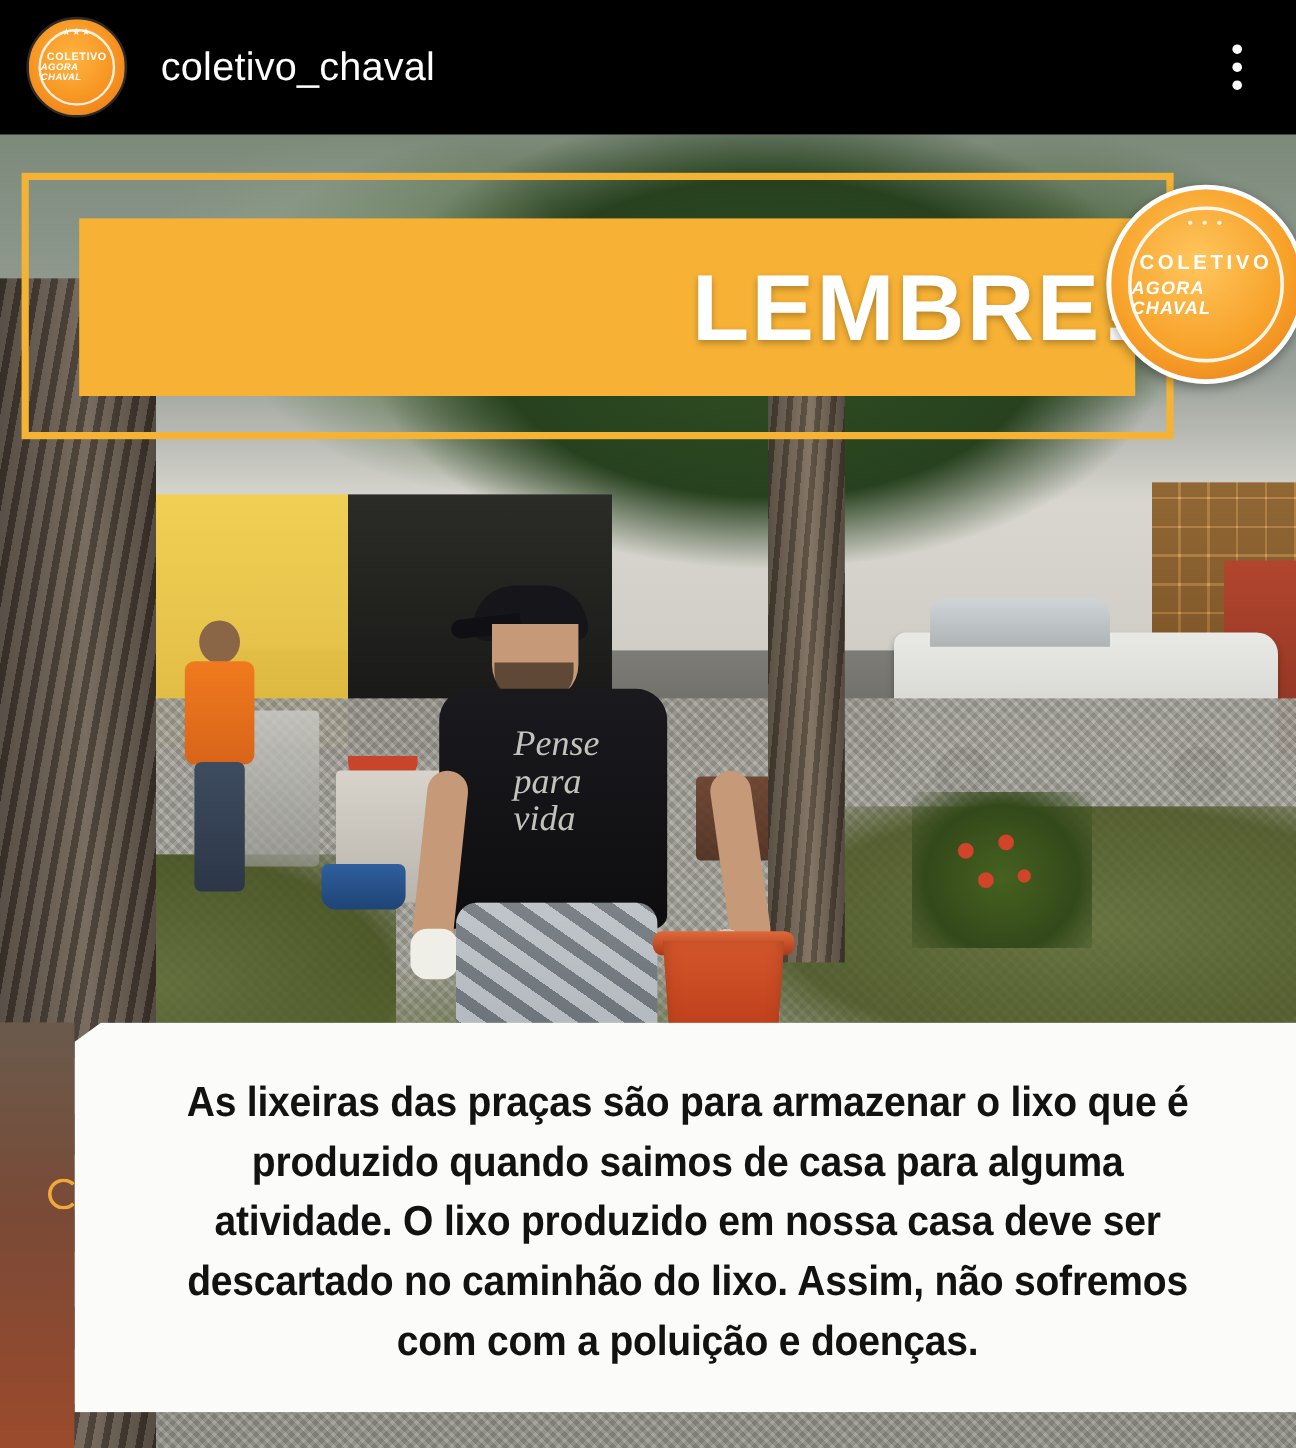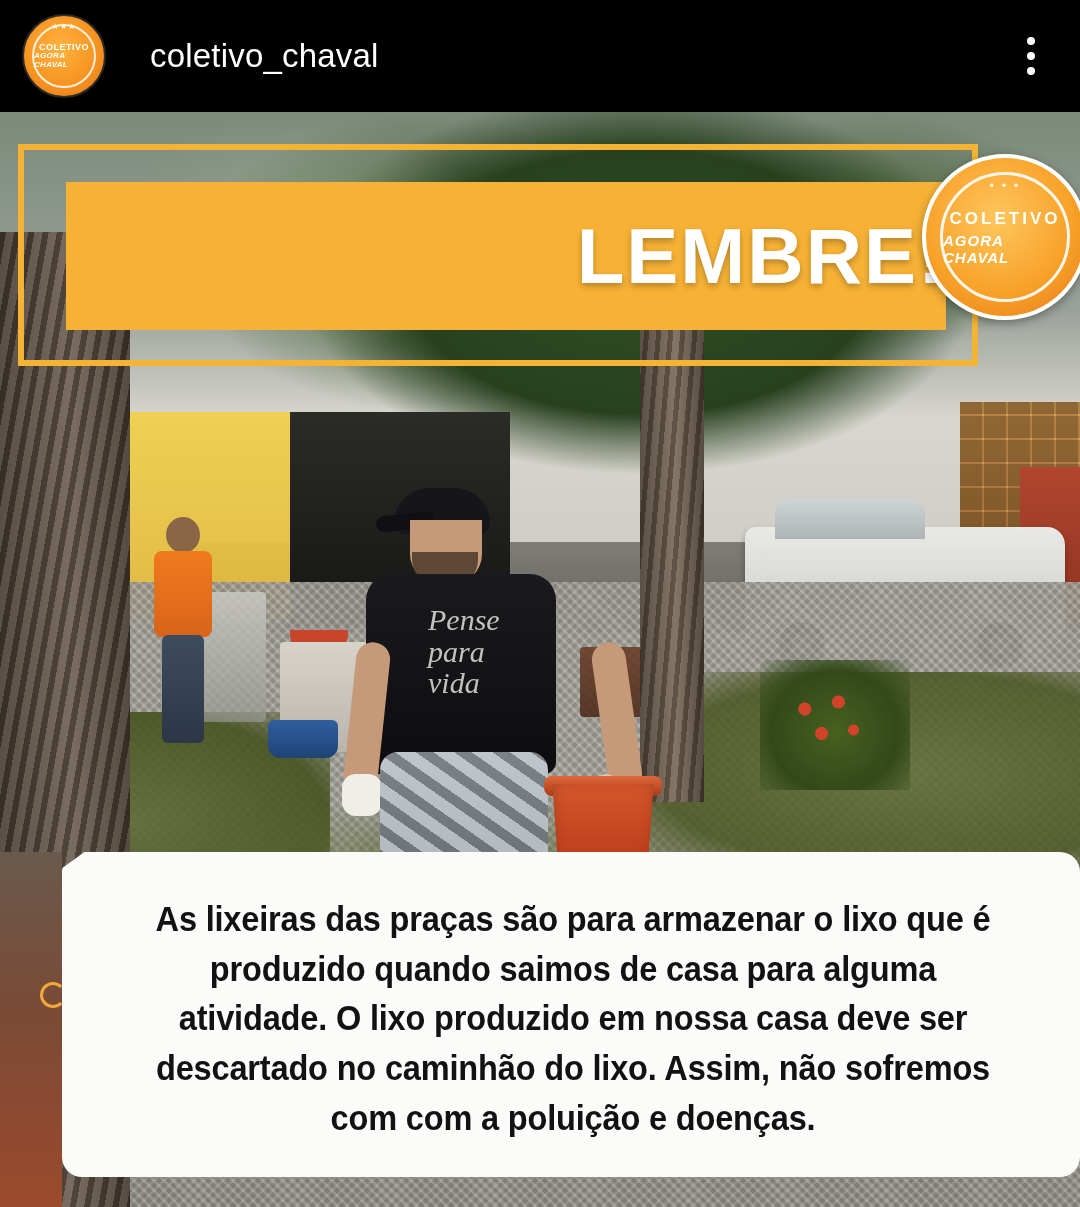--- a/index.html
+++ b/index.html
@@ -60,21 +60,21 @@
   }
   .avatar .av-top {
     position: absolute; top: 6px; left: 0; right: 0;
     text-align: center; color: #fff; font-size: 8px; letter-spacing: 1px;
     opacity: .9;
   }
   .username {
     color: #fff;
     font-size: 33px;
     font-weight: 500;
-    margin-left: 44px;
+    margin-left: 28px;
     letter-spacing: .2px;
   }
   .more-btn {
     margin-left: auto;
     width: 54px; height: 64px;
     display: flex; flex-direction: column;
     align-items: center; justify-content: center;
     gap: 7px;
   }
   .more-btn span {
@@ -395,21 +395,20 @@
 
   
   .caption-card {
     position: absolute;
     left: 62px; top: 740px;
     width: 1018px; height: 325px;
     background: #fbfbfa;
     clip-path: polygon(2.2% 0, 100% 0, 100% 100%, 0 100%, 0 5%);
     padding: 42px 34px 0 38px;
     z-index: 20;
-    border-radius: 20px;
   }
   .caption-text {
     font-family: "Liberation Sans", sans-serif;
     font-weight: bold;
     font-size: 35px;
     line-height: 1.42;
     color: #121212;
     text-align: center;
     letter-spacing: -.2px;
     transform: scaleX(.93);

